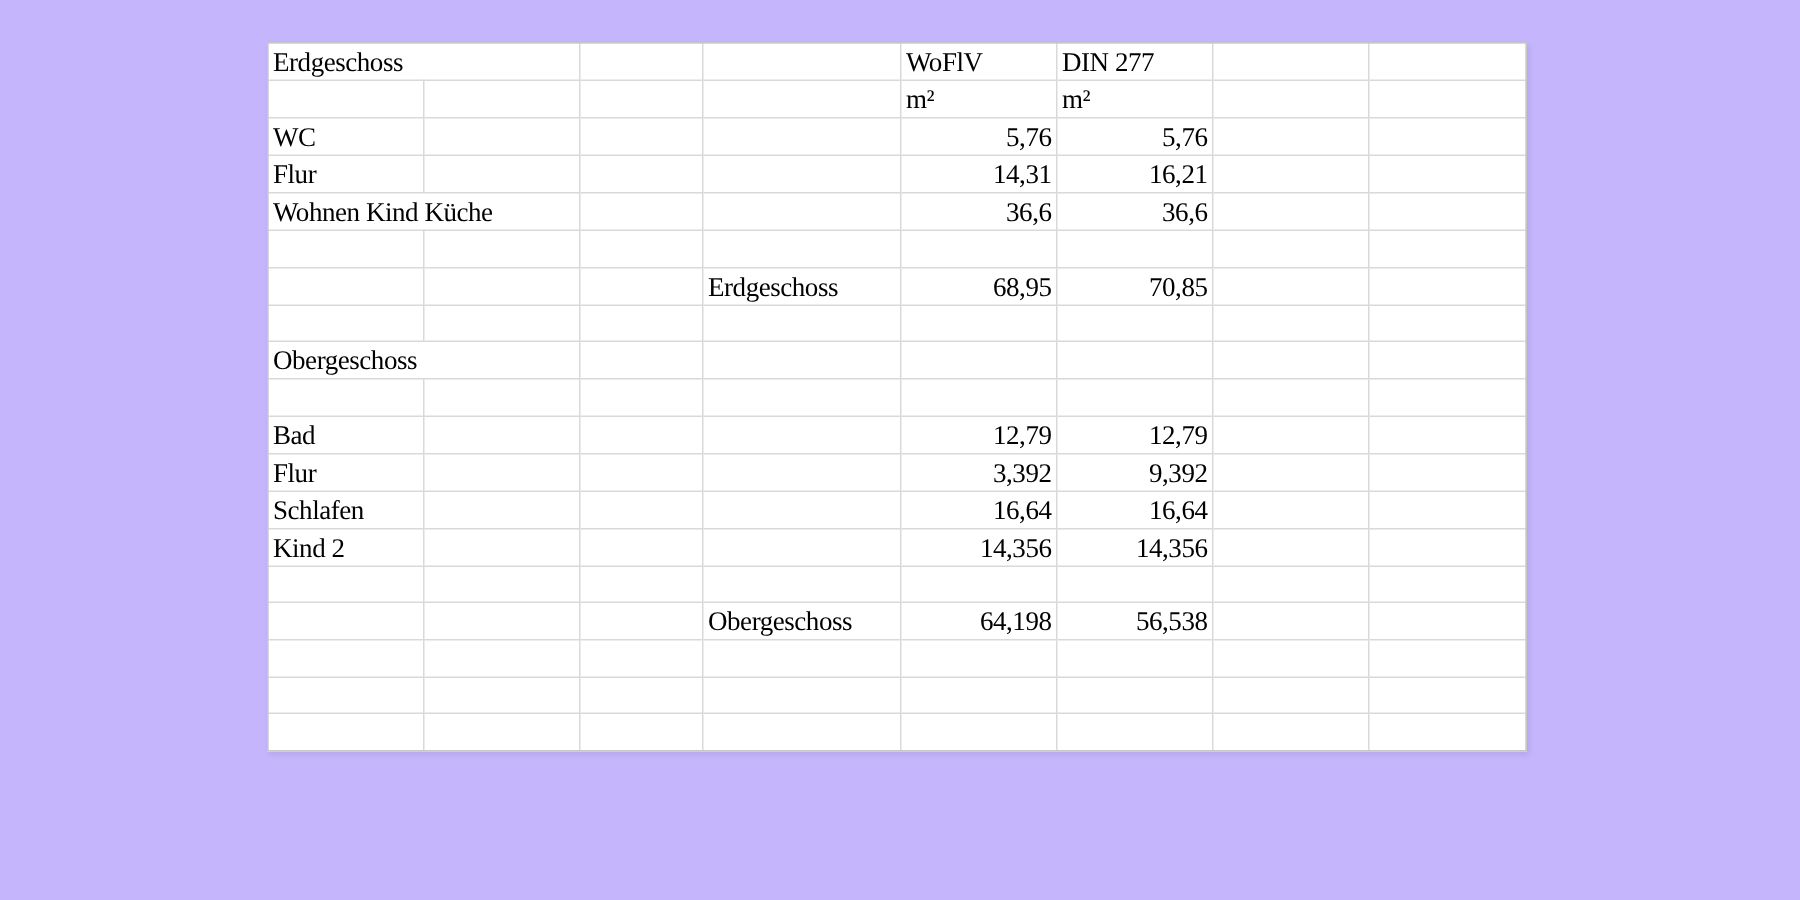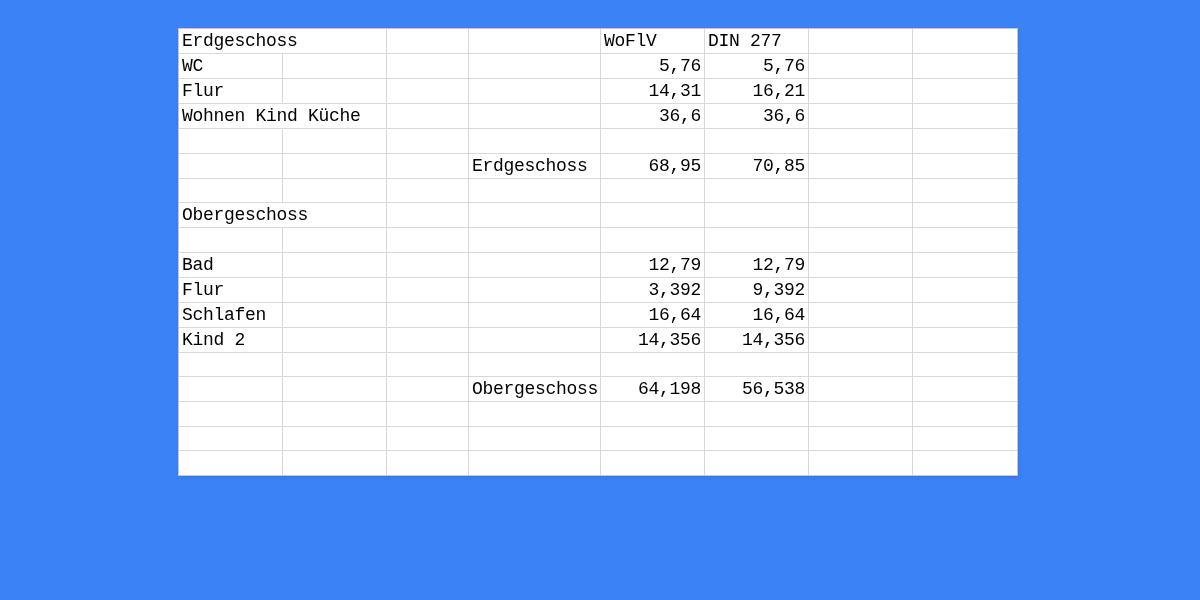--- a/index.html
+++ b/index.html
@@ -4,23 +4,23 @@
 <style>
   html, body {
     margin: 0;
     padding: 0;
     background: #ffffff;
   }
   #screen {
     position: relative;
     width: 1200px;
     height: 600px;
-    background: #3b82f6;
+    background: #c4b5fd;
     overflow: hidden;
-    font-family: Liberation Mono, monospace;
+    font-family: Liberation Serif, serif;
   }
   table.sheet {
     position: absolute;
     left: 178px;
     top: 28px;
     border-collapse: collapse;
     table-layout: fixed;
     width: 839px;
     outline: 1px solid #c6c6c6;
     outline-offset: -1px;
@@ -63,20 +63,30 @@
         <tr>
           <td colspan="2" class="label">Erdgeschoss</td>
           <td class="label"></td>
           <td class="label"></td>
           <td class="label">WoFlV</td>
           <td class="label">DIN 277</td>
           <td class="label"></td>
           <td class="label"></td>
         </tr>
         <tr>
+          <td class="label"></td>
+          <td class="label"></td>
+          <td class="label"></td>
+          <td class="label"></td>
+          <td class="label">m²</td>
+          <td class="label">m²</td>
+          <td class="label"></td>
+          <td class="label"></td>
+        </tr>
+        <tr>
           <td class="label">WC</td>
           <td class="label"></td>
           <td class="label"></td>
           <td class="label"></td>
           <td class="num">5,76</td>
           <td class="num">5,76</td>
           <td class="label"></td>
           <td class="label"></td>
         </tr>
         <tr>

